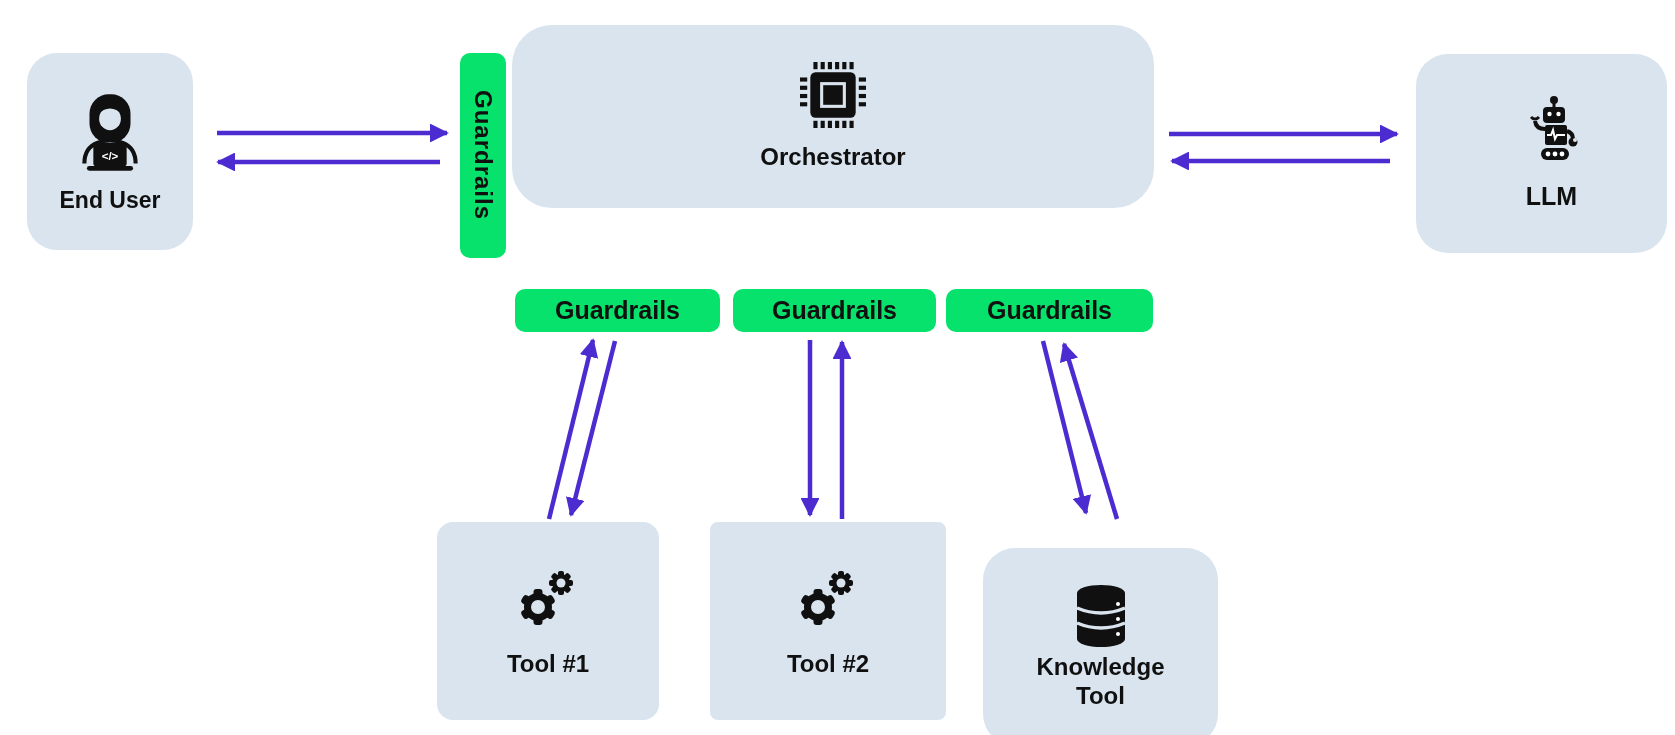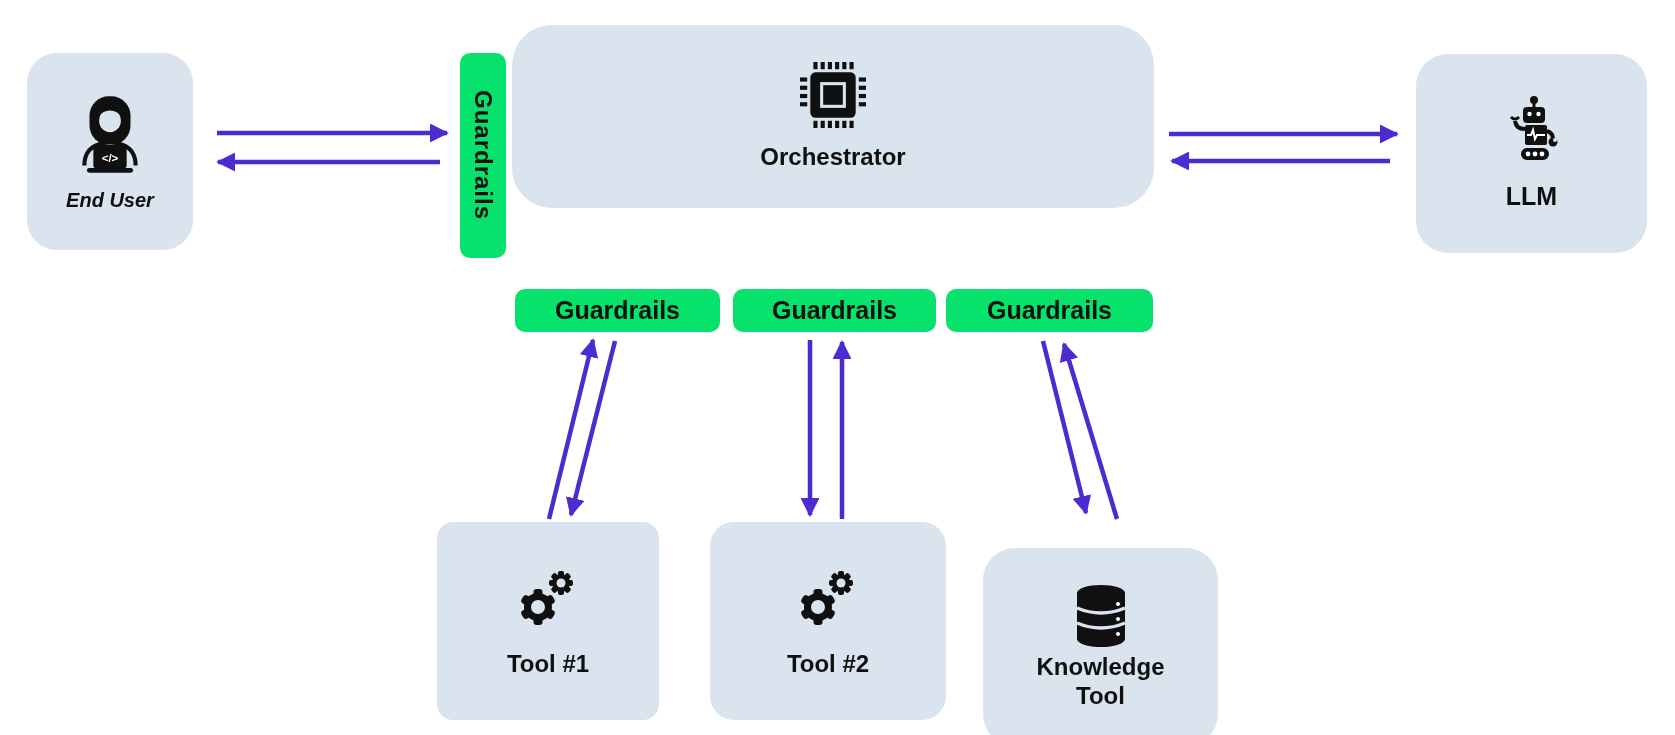--- a/index.html
+++ b/index.html
@@ -9,27 +9,27 @@
     overflow:hidden;
   }
   .node{
     position:absolute;background:var(--box-fill,#d9e4ee);
     display:flex;flex-direction:column;align-items:center;justify-content:center;
   }
   .node .label{
     font-weight:700;color:var(--ink,#101010);text-align:center;line-height:1.22;
   }
   #end-user-box{left:27px;top:53px;width:166px;height:197px;border-radius:30px;}
-  #end-user-box .label{font-size:20px;margin-top:6px;font-style:italic;}
+  #end-user-box .label{font-size:23px;margin-top:6px;}
   #orchestrator-box{left:512px;top:25px;width:642px;height:183px;border-radius:40px;}
   #orchestrator-box .label{font-size:24px;margin-top:14px;}
-  #llm-box{left:1416px;top:54px;width:231px;height:199px;border-radius:32px;}
+  #llm-box{left:1416px;top:54px;width:231px;height:199px;border-radius:32px;padding-left:20px;}
   #llm-box .label{font-size:25px;margin-top:8px;}
   #tool1-box{left:437px;top:522px;width:222px;height:198px;border-radius:16px;}
-  #tool2-box{left:710px;top:522px;width:236px;height:198px;border-radius:24px;}
+  #tool2-box{left:710px;top:522px;width:236px;height:198px;border-radius:8px;}
   #kb-box{left:983px;top:548px;width:235px;height:198px;border-radius:32px;}
   #tool1-box .label,#tool2-box .label{font-size:24px;margin-top:10px;}
   #kb-box .label{font-size:24px;margin-top:4px;}
 
   .guardrail{
     position:absolute;background:var(--green,#06e26b);border-radius:10px;
     display:flex;align-items:center;justify-content:center;
     font-weight:600;color:var(--ink,#101010);
   }
   #guardrail-vertical{left:460px;top:53px;width:46px;height:205px;font-size:24px;}

